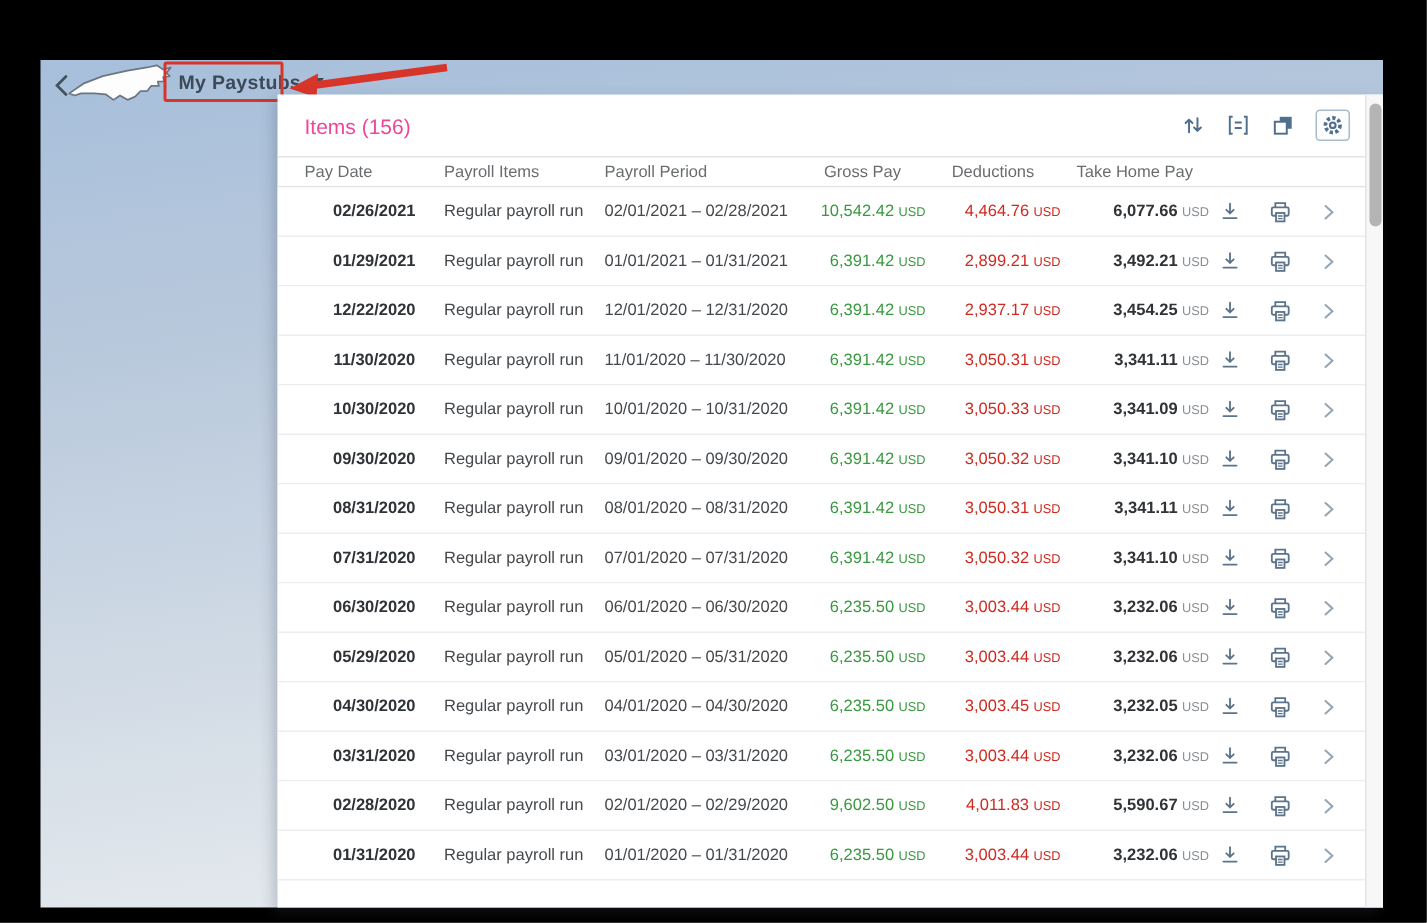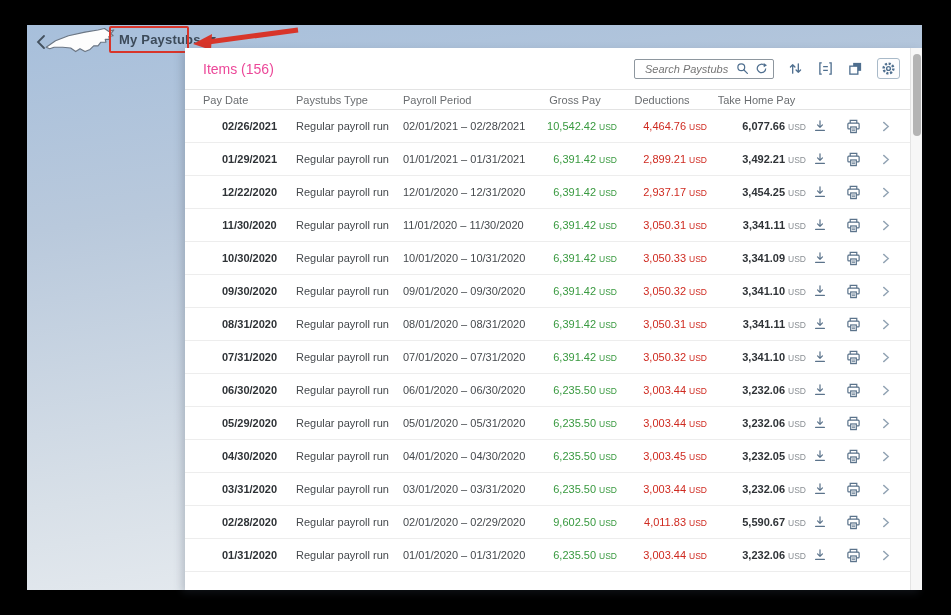--- a/index.html
+++ b/index.html
@@ -1,18 +1,18 @@
 <!DOCTYPE html>
 <html><head>
 <meta charset="utf-8">
 <style>
   html,body{margin:0;padding:0;background:#000;}
   *{box-sizing:border-box;font-family:"Liberation Sans","DejaVu Sans",sans-serif;}
   .frame{position:relative;width:951px;height:615px;background:#000;overflow:hidden;}
-  .screen{position:absolute;left:27px;top:25px;width:895px;height:565px;
+  .screen{position:absolute;left:27px;top:40px;width:895px;height:565px;
     background:linear-gradient(172deg,#a7bfdb 0%,#b9c9dc 30%,#d8e0e8 70%,#edf0f3 100%);}
   
   .back{position:absolute;left:5px;top:6px;width:18px;height:22px;display:flex;align-items:center;justify-content:center;cursor:pointer;}
   .logo{position:absolute;left:17px;top:0px;width:72px;height:33px;}
   .title-wrap{position:absolute;left:92px;top:7px;display:flex;align-items:center;gap:6px;cursor:pointer;}
   .title-wrap .t{font-size:13px;font-weight:bold;color:#3c4a59;letter-spacing:.2px;}
   .anno-rect{position:absolute;left:82px;top:1px;width:80px;height:27px;border:2px solid #d8352a;border-radius:2px;pointer-events:none;}
   .anno-arrow{position:absolute;left:163px;top:1px;width:112px;height:26px;pointer-events:none;}
   
   .panel{position:absolute;left:158px;top:23px;right:0;bottom:0;background:#fff;overflow:hidden;
@@ -71,31 +71,20 @@
     <svg class="anno-arrow" viewBox="0 0 112 26">
       <line x1="18" y1="16" x2="108" y2="4" stroke="#d8352a" stroke-width="5"></line>
       <polygon points="3,18 22,8 21,24" fill="#d8352a"></polygon>
     </svg>
 
     <div class="panel">
 
       <div class="toolbar">
         <span class="items">Items (156)</span>
         <div class="tb-right">
-          <div class="searchbox">
-            <input type="text" placeholder="Search Paystubs" style="">
-            <svg width="13" height="13" viewBox="0 0 16 16">
-                <circle cx="6.5" cy="6.5" r="4.2" fill="none" stroke="#4f6f8f" stroke-width="1.5"></circle>
-                <line x1="9.8" y1="9.8" x2="14" y2="14" stroke="#4f6f8f" stroke-width="1.5" stroke-linecap="round"></line>
-              </svg>
-            <svg width="13" height="13" viewBox="0 0 16 16">
-                <path d="M13.2 8a5.2 5.2 0 1 1-1.6-3.8" fill="none" stroke="#4f6f8f" stroke-width="1.5"></path>
-                <polygon points="10.6,1.2 14.8,3.9 10.8,6.4" fill="#4f6f8f"></polygon>
-              </svg>
-          </div>
           <button class="icon-btn">
             <svg width="15" height="15" viewBox="0 0 16 16">
               <path d="M5 13 V4 M5 4 L2.6 6.4 M5 4 L7.4 6.4" fill="none" stroke="#4f6f8f" stroke-width="1.4" stroke-linecap="round" stroke-linejoin="round"></path>
               <path d="M11 3 V12 M11 12 L8.6 9.6 M11 12 L13.4 9.6" fill="none" stroke="#4f6f8f" stroke-width="1.4" stroke-linecap="round" stroke-linejoin="round"></path>
             </svg>
           </button>
           <button class="icon-btn">
             <svg width="15" height="15" viewBox="0 0 16 16">
               <path d="M4 2 H2 V14 H4 M12 2 H14 V14 H12" fill="none" stroke="#4f6f8f" stroke-width="1.4"></path>
               <path d="M5.5 6 H10.5 M5.5 10 H10.5" stroke="#4f6f8f" stroke-width="1.4"></path>
@@ -111,21 +100,21 @@
             <svg width="15" height="15" viewBox="0 0 16 16">
               <circle cx="8" cy="8" r="5.2" fill="none" stroke="#4f6f8f" stroke-width="2.6" stroke-dasharray="2.3 1.7"></circle>
               <circle cx="8" cy="8" r="2" fill="none" stroke="#4f6f8f" stroke-width="1.5"></circle>
             </svg>
           </button>
         </div>
       </div>
 
       <div class="grid thead">
         <span>Pay Date</span>
-        <span>Paystubs Type</span>
+        <span>Payroll Items</span>
         <span>Payroll Period</span>
         <span class="num">Gross Pay</span>
         <span class="num">Deductions</span>
         <span class="num">Take Home Pay</span>
         <span></span>
       </div>
 
 
       <div id="rows">
           <div class="grid row">

